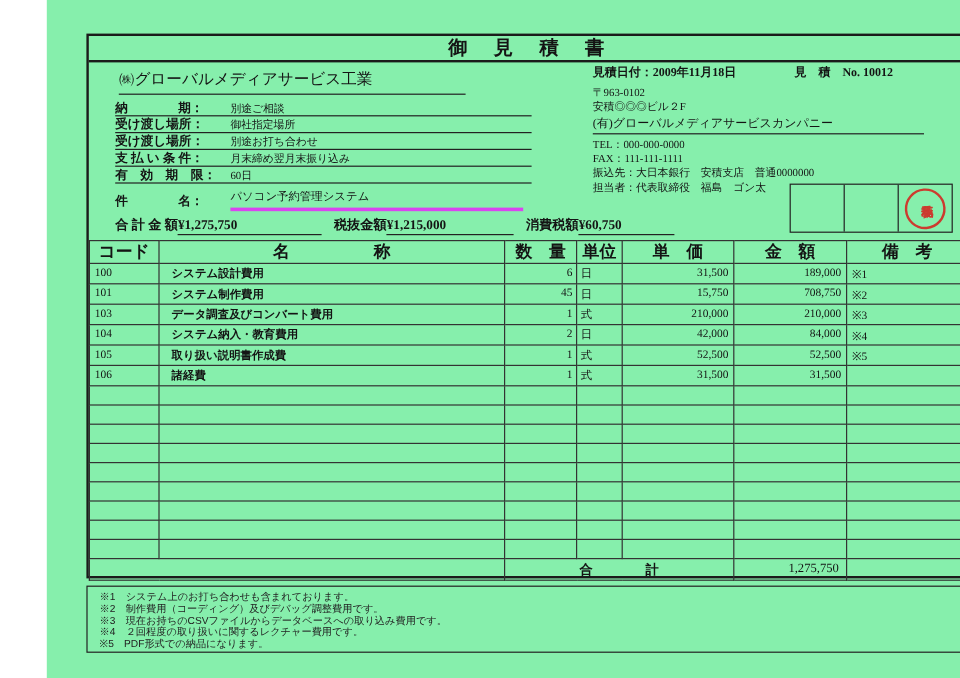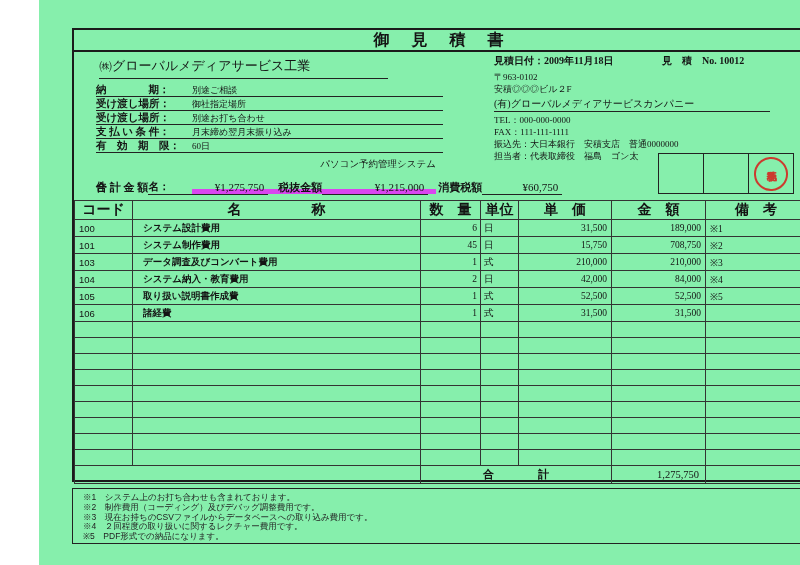--- a/index.html
+++ b/index.html
@@ -32,31 +32,31 @@
     display: flex; align-items: baseline; height: 14px;
     border-bottom: 1px solid #222; white-space: nowrap;
   }
   .field-label { font-weight: bold; font-size: 10.5px; width: 96px; flex: none; }
   .field-value { font-size: 9px; }
 
   .subject-row { position: absolute; left: 22px; top: 106px; white-space: nowrap; }
   .subject-label { font-weight: bold; font-size: 10.5px; display:inline-block; width: 96px; }
   .subject-value {
     display: inline-block; width: 244px; font-size: 9.5px;
-    border-bottom: 5px solid #d946ef; padding-bottom: 18px; vertical-align: bottom; text-align: right;
+    border-bottom: 3px solid #d946ef; padding-bottom: 2px; vertical-align: bottom;
   }
 
   .summary-row {
     position: absolute; left: 22px; top: 128px;
     display: flex; align-items: baseline; white-space: nowrap;
   }
   .sum-label { font-weight: bold; font-size: 11px; }
   .sum-amount {
     display: inline-block; border-bottom: 1px solid #222;
-    font-size: 11px; text-align: right; padding: 0 4px 1px 12px;
+    font-size: 11px; padding: 0 4px 1px 0; font-weight: bold;
   }
   .amt-total { width: 120px; margin-right: 10px; }
   .amt-subtotal { width: 106px; margin-right: 10px; }
   .amt-tax { width: 80px; }
 
   
   .issuer { position: absolute; left: 420px; top: 3px; width: 312px; font-size: 9px; line-height: 12px; }
   .issue-line { display: flex; font-weight: bold; font-size: 10px; }
   .issue-date { width: 168px; flex: none; }
   .issuer .postal { margin-top: 4px; }
@@ -80,21 +80,21 @@
   }
   .seal-text {
     writing-mode: vertical-rl; font-size: 10px; line-height: 12px;
     height: 23px; font-weight: bold;
   }
 
   
   table.items { border-collapse: collapse; table-layout: fixed; width: 732px; }
   table.items td, table.items th { border: 1px solid #333; overflow: hidden; white-space: nowrap; }
   table.items th { height: 18px; font-size: 14px; font-weight: bold; text-align: center; }
-  table.items tr.item-row td { height: 17px; font-size: 9.5px; }
+  table.items tr.item-row td { height: 17px; font-size: 9.5px; font-family: Liberation Serif, serif; }
   table.items tr.empty-row td { height: 16px; }
   .c-code { text-align: left; padding-left: 4px; font-size: 9px; font-family: "Liberation Sans", sans-serif; }
   .c-name { padding-left: 10px; font-weight: bold; font-family: "Liberation Sans", sans-serif; }
   .c-qty { text-align: right; padding-right: 3px; }
   .c-unit { text-align: left; padding-left: 3px; font-family: "Liberation Sans", sans-serif; }
   .c-price, .c-amount { text-align: right; padding-right: 4px; }
   .c-note { text-align: left; padding-left: 4px; font-size: 9px; }
   tr.total-row td { height: 18px; border-top: 1.6px solid #1b1b1b; }
   .total-label { text-align: center; font-weight: bold; font-size: 11px; }
   .total-amount { text-align: right; padding-right: 6px; font-size: 10.5px; }

